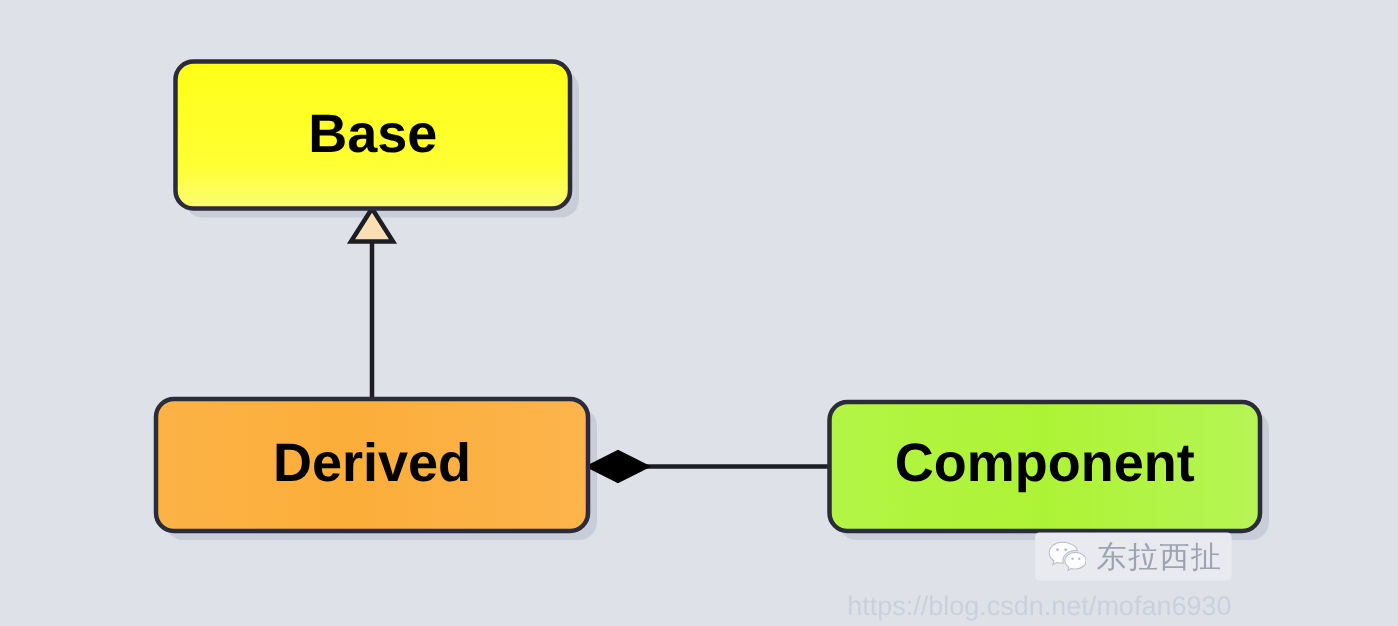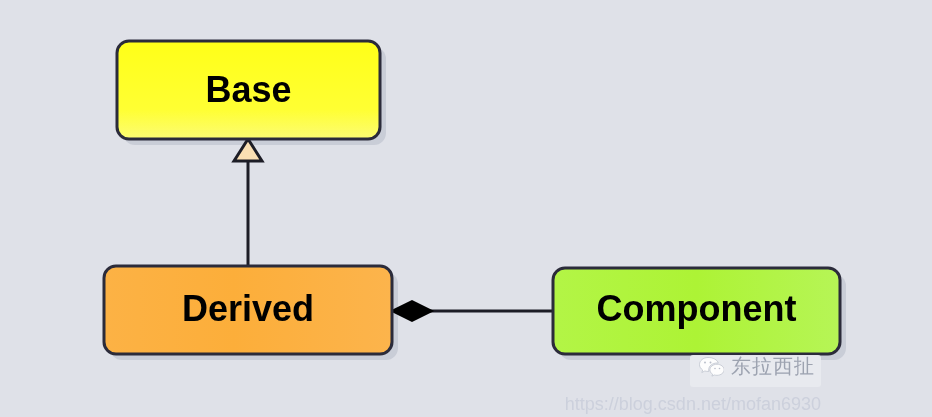--- a/index.html
+++ b/index.html
@@ -42,20 +42,21 @@
     width: 232px;
     height: 60px;
     pointer-events: none;
   }
   #wechat-badge {
     position: absolute;
     right: 2px;
     top: 0px;
     height: 30px;
     display: flex;
+    align-items: center;
     gap: 7px;
     padding: 1px 6px 1px 8px;
     background: #e9ebf0;
     border-radius: 3px;
     opacity: 0.95;
   }
   #wechat-icon {
     width: 26px;
     height: 22px;
     flex: 0 0 auto;

